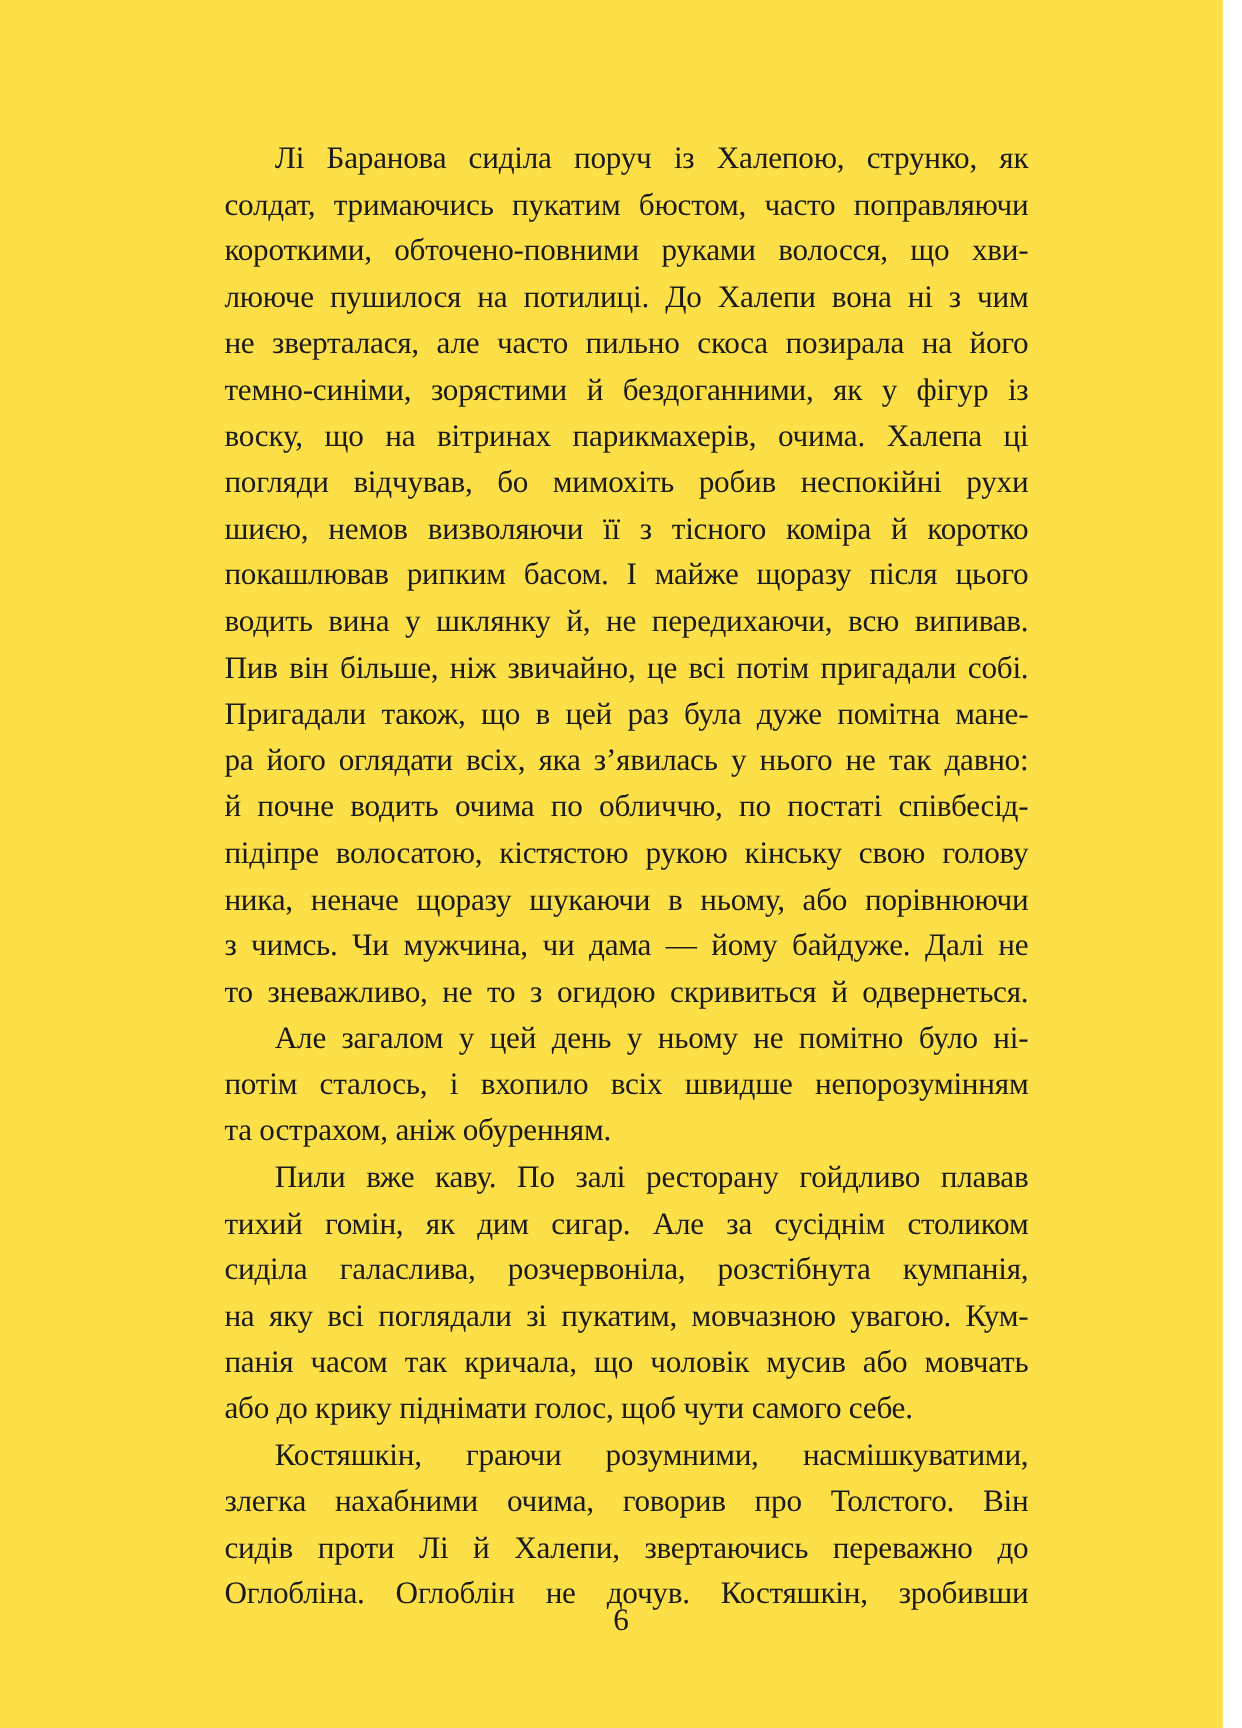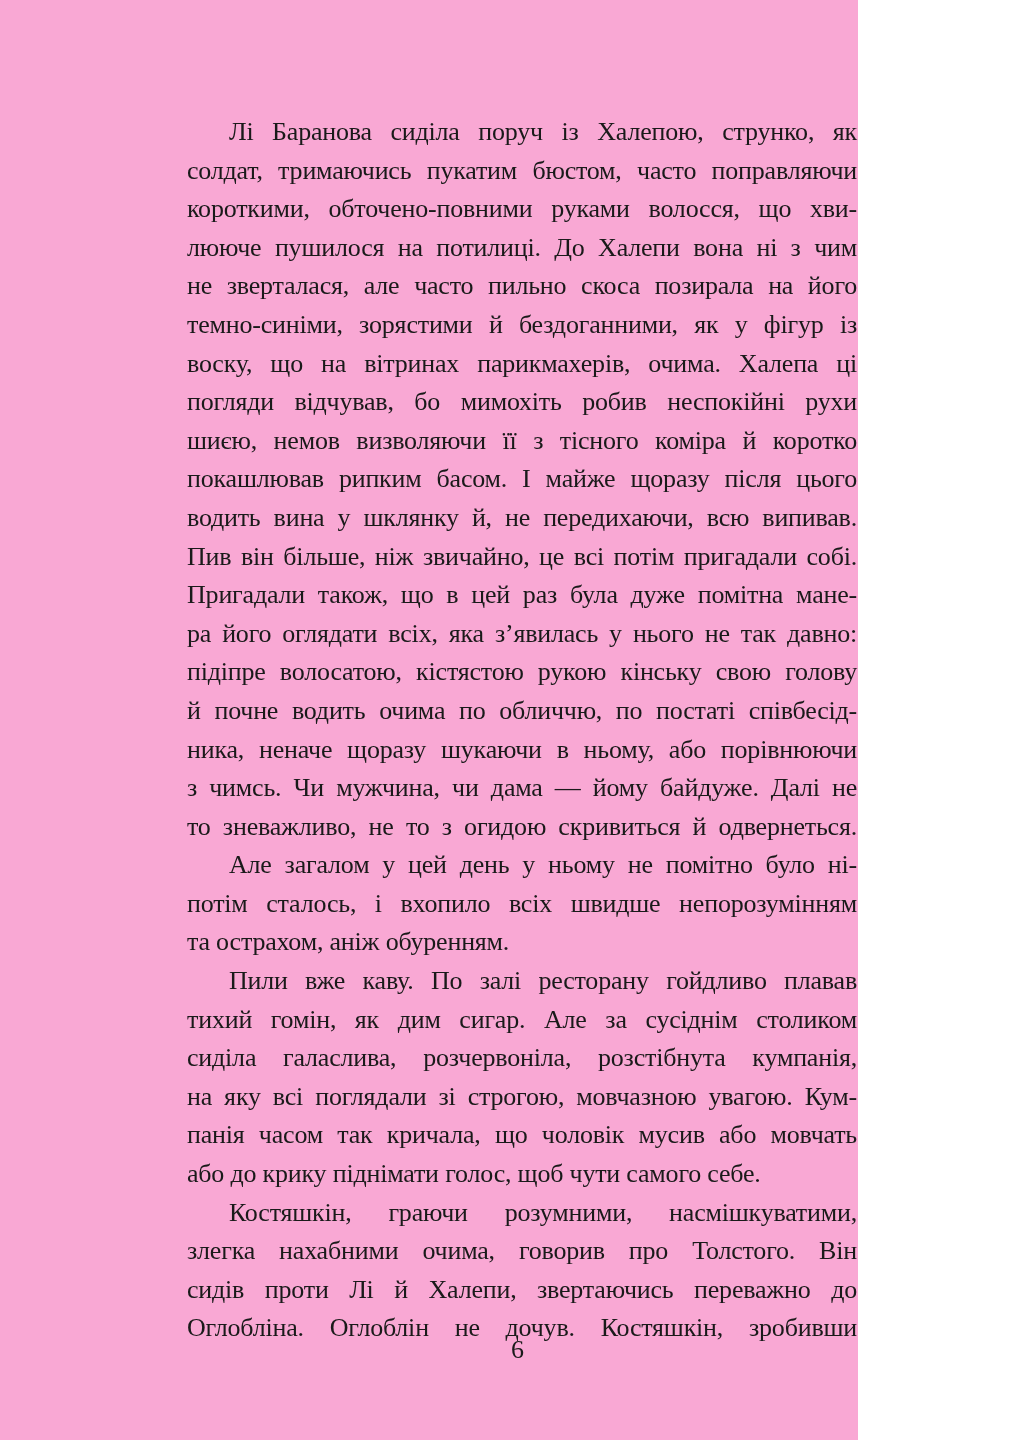--- a/index.html
+++ b/index.html
@@ -11,23 +11,23 @@
       width: 1035px;
       height: 1440px;
       position: relative;
       overflow: hidden;
       font-family: "Liberation Serif", "DejaVu Serif", serif;
       color: #1a1a1a;
     }
     .page {
       position: absolute;
       left: 0; top: 0;
-      width: 858px;
+      width: 1019px;
       height: 1440px;
-      background: #f9a8d4;
+      background: #fde047;
     }
     .text-block {
       position: absolute;
       left: 187px;
       top: 113px;
       width: 670px;
     }
     .line {
       display: block;
       height: 38.6px;
@@ -68,38 +68,38 @@
       <span class="line">не зверталася, але часто пильно скоса позирала на його</span>
       <span class="line">темно-синіми, зорястими й бездоганними, як у фігур із</span>
       <span class="line">воску, що на вітринах парикмахерів, очима. Халепа ці</span>
       <span class="line">погляди відчував, бо мимохіть робив неспокійні рухи</span>
       <span class="line">шиєю, немов визволяючи її з тісного коміра й коротко</span>
       <span class="line">покашлював рипким басом. І майже щоразу після цього</span>
       <span class="line">водить вина у шклянку й, не передихаючи, всю випивав.</span>
       <span class="line">Пив він більше, ніж звичайно, це всі потім пригадали собі.</span>
       <span class="line">Пригадали також, що в цей раз була дуже помітна мане-</span>
       <span class="line">ра його оглядати всіх, яка з’явилась у нього не так давно:</span>
+      <span class="line">й почне водить очима по обличчю, по постаті співбесід-</span>
       <span class="line">підіпре волосатою, кістястою рукою кінську свою голову</span>
-      <span class="line">й почне водить очима по обличчю, по постаті співбесід-</span>
       <span class="line">ника, неначе щоразу шукаючи в ньому, або порівнюючи</span>
       <span class="line">з чимсь. Чи мужчина, чи дама — йому байдуже. Далі не</span>
       <span class="line">то зневажливо, не то з огидою скривиться й одвернеться.</span>
     </div>
 
     <div>
       <span class="line indent">Але загалом у цей день у ньому не помітно було ні-</span>
       <span class="line">потім сталось, і вхопило всіх швидше непорозумінням</span>
       <span class="line last">та острахом, аніж обуренням.</span>
     </div>
 
     <div>
       <span class="line indent">Пили вже каву. По залі ресторану гойдливо плавав</span>
       <span class="line">тихий гомін, як дим сигар. Але за сусіднім столиком</span>
       <span class="line">сиділа галаслива, розчервоніла, розстібнута кумпанія,</span>
-      <span class="line">на яку всі поглядали зі строгою, мовчазною увагою. Кум-</span>
+      <span class="line">на яку всі поглядали зі пукатим, мовчазною увагою. Кум-</span>
       <span class="line">панія часом так кричала, що чоловік мусив або мовчать</span>
       <span class="line last">або до крику піднімати голос, щоб чути самого себе.</span>
     </div>
 
     <div>
       <span class="line indent">Костяшкін, граючи розумними, насмішкуватими,</span>
       <span class="line">злегка нахабними очима, говорив про Толстого. Він</span>
       <span class="line">сидів проти Лі й Халепи, звертаючись переважно до</span>
       <span class="line">Оглобліна. Оглоблін не дочув. Костяшкін, зробивши</span>
     </div>

